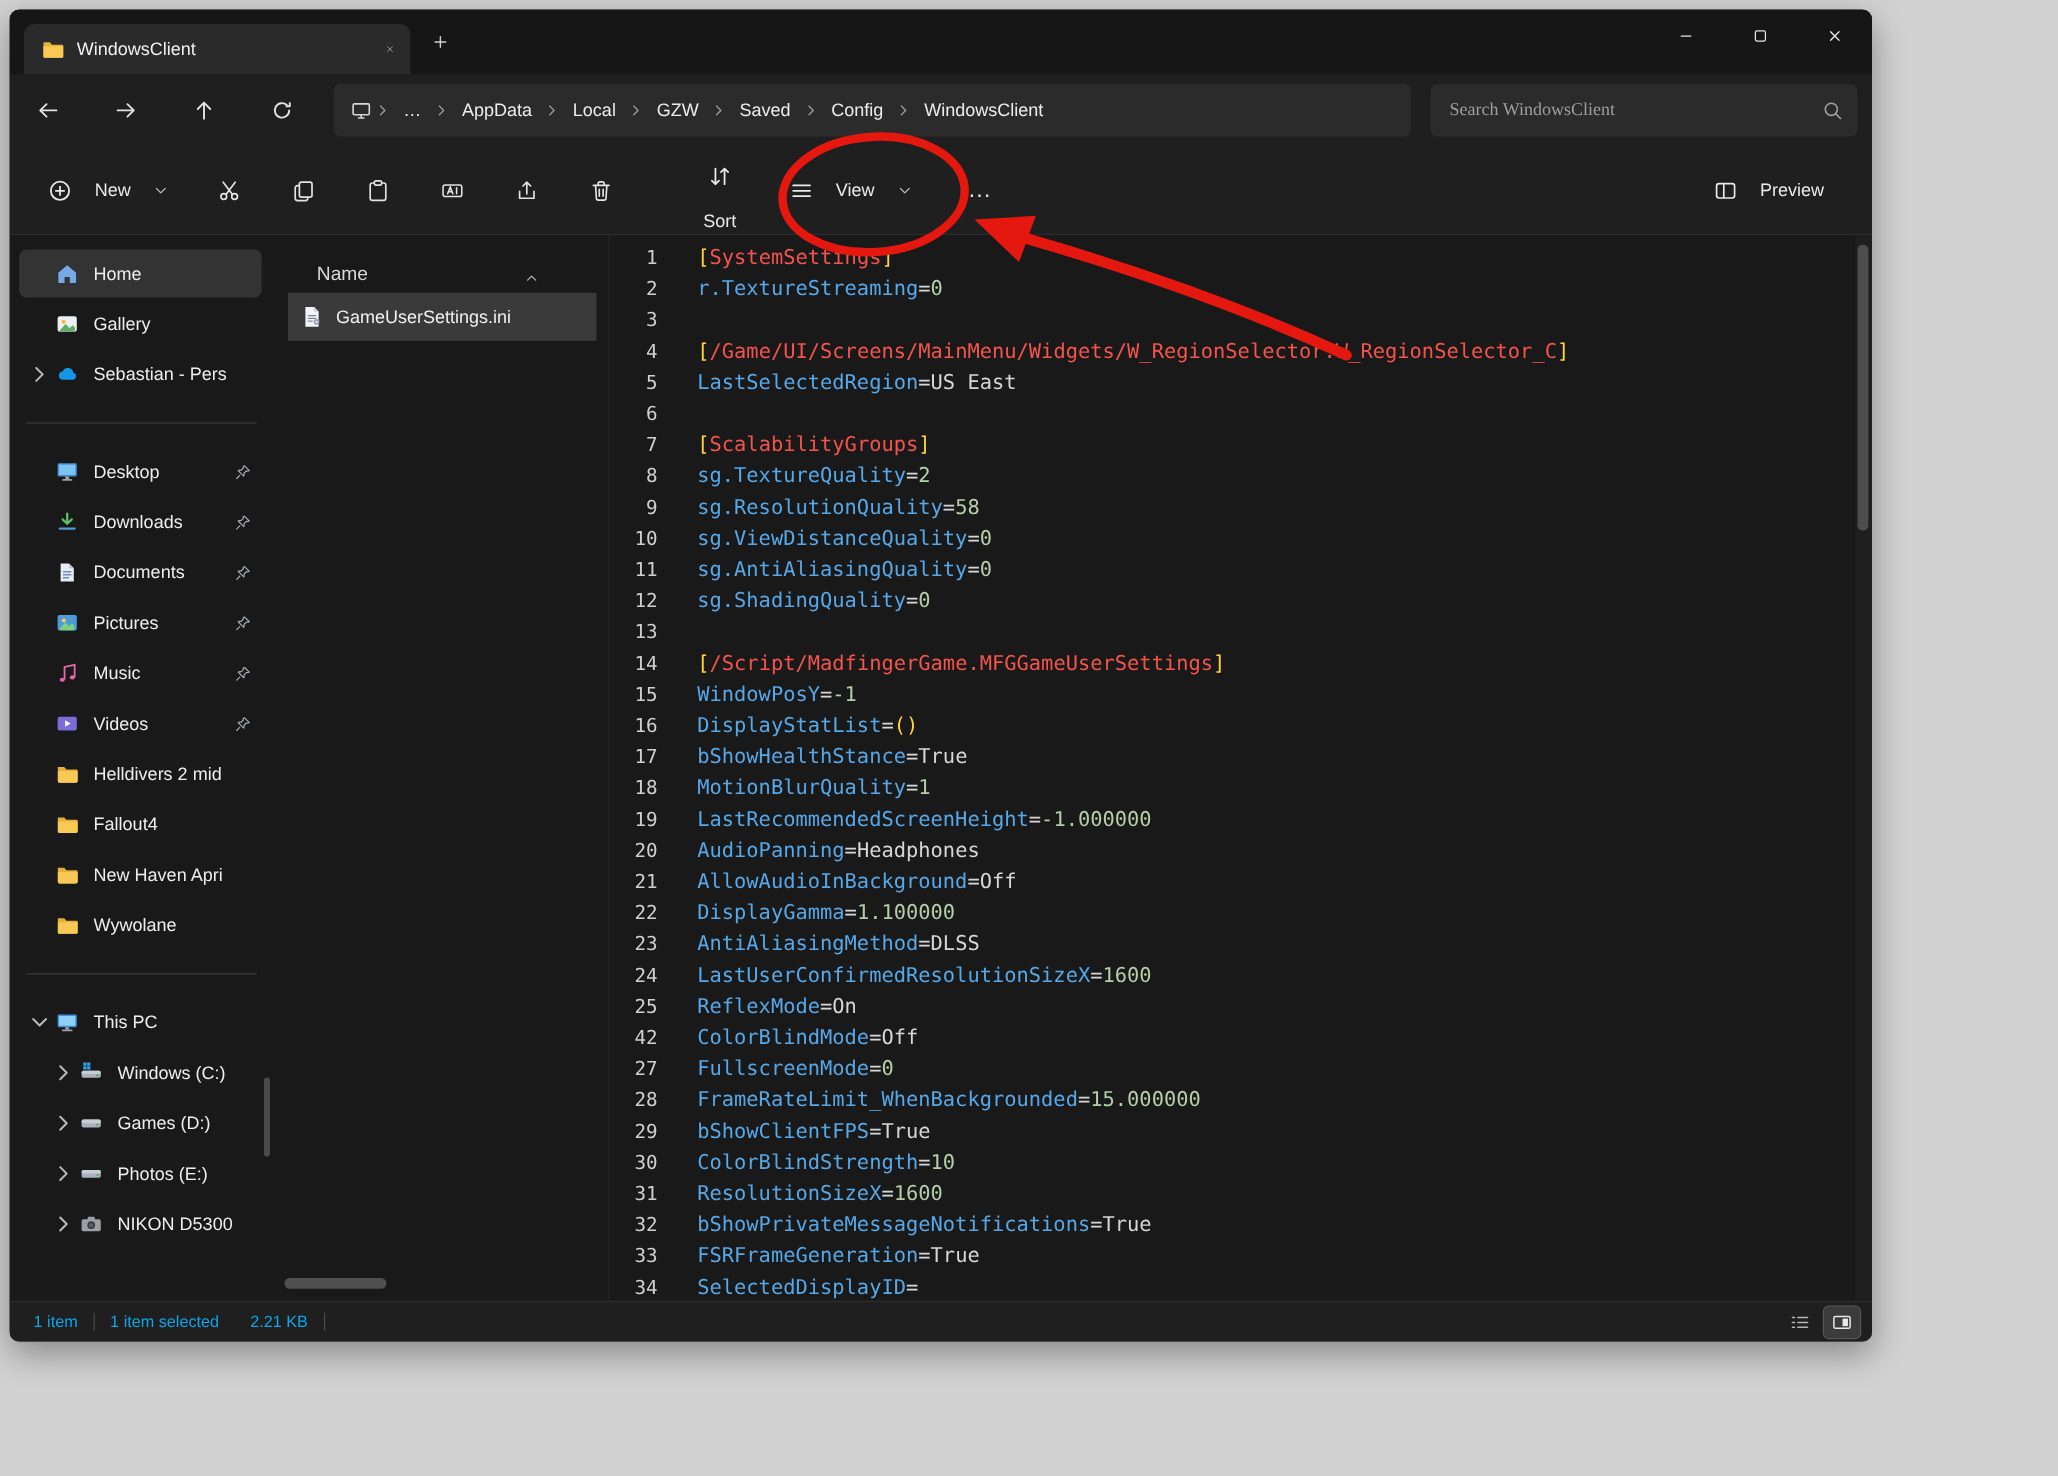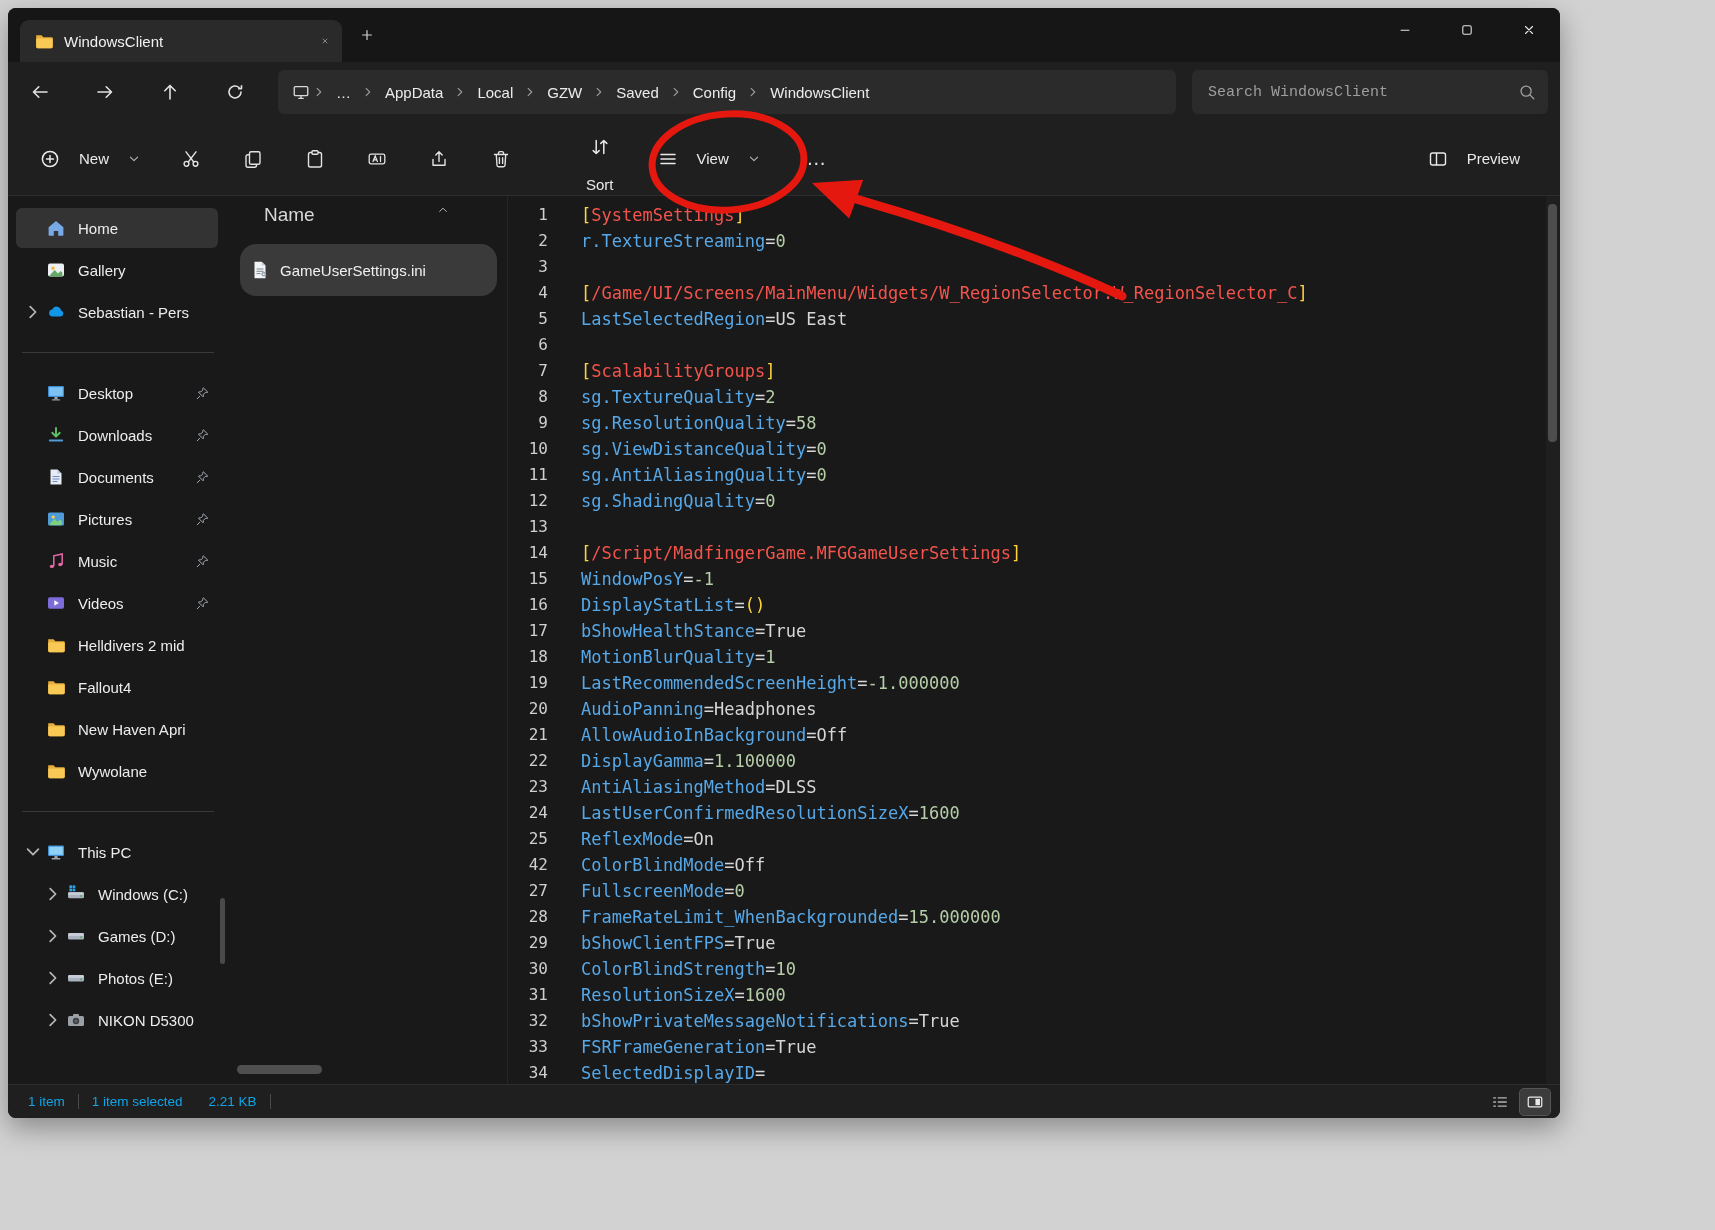--- a/index.html
+++ b/index.html
@@ -30,21 +30,21 @@
 
   
   .navbar{height:60px;display:flex;align-items:center;padding:0 12px 0 10px;background:#1f1f1f;flex:0 0 auto;}
   .navbtn{width:44px;height:40px;border-radius:6px;display:flex;align-items:center;justify-content:center;color:#e2e2e2;margin-right:21px;}
   .breadcrumb{flex:1;height:44px;background:#2b2b2b;border-radius:6px;display:flex;align-items:center;padding:0 14px;gap:2px;margin-right:16px;min-width:0;overflow:hidden;}
   .breadcrumb .bc-lead{color:#d8d8d8;}
   .bc-item{font-size:15px;color:#ececec;padding:4px 8px;border-radius:4px;white-space:nowrap;}
   .bc-chev{color:#9a9a9a;margin:0 1px;}
   .bc-path{display:flex;align-items:center;gap:2px;min-width:0;}
   .search{width:356px;height:44px;background:#2b2b2b;border-radius:6px;display:flex;align-items:center;padding:0 12px 0 16px;flex:0 0 auto;}
-  .search-input{flex:1;background:transparent;border:none;outline:none;color:#cfcfcf;font-size:15px;font-family:Liberation Mono, monospace;min-width:0;}
+  .search-input{flex:1;background:transparent;border:none;outline:none;color:#cfcfcf;font-size:15px;font-family:Liberation Serif, serif;min-width:0;}
   .search-input::placeholder{color:#9e9e9e;}
   .search .icon{color:#9e9e9e;}
 
   
   .toolbar{height:74px;display:flex;align-items:center;padding:0 16px 0 20px;border-bottom:1px solid #2d2d2d;background:#1f1f1f;flex:0 0 auto;}
   .tbtn{display:flex;align-items:center;gap:19px;height:44px;padding:0 12px;border-radius:6px;font-size:15px;color:#eaeaea;white-space:nowrap;}
   .ibtn{width:46px;height:44px;display:flex;align-items:center;justify-content:center;border-radius:6px;color:#e3e3e3;margin-left:16px;}
   .tbtn .dim{color:#b5b5b5;}
   .tbtn.sort{margin-left:50px;flex-direction:column;}
   .tbtn.view{margin-left:20px;}
@@ -58,23 +58,23 @@
   .sb-item.selected{background:#333333;}
   .sb-item.indent{margin-left:28px;}
   .sb-chev{width:18px;height:18px;display:flex;align-items:center;justify-content:center;color:#b9b9b9;flex:0 0 auto;}
   .sb-icon{margin-left:4px;}
   .sb-label{margin-left:12px;font-size:15px;color:#ededed;flex:1;white-space:nowrap;overflow:hidden;}
   .sb-pin{width:15px;height:15px;margin-left:6px;}
   .sb-divider{height:1px;background:#3a3a3a;margin:20px 14px;}
   .sb-scroll{position:absolute;right:3px;top:702px;width:5px;height:66px;background:#4a4a4a;border-radius:3px;}
 
   .filelist{width:279px;flex:0 0 auto;position:relative;padding-top:8px;}
-  .fl-header{height:34px;display:flex;align-items:flex-start;padding:0 58px 0 36px;font-size:19px;color:#d8d8d8;}
+  .fl-header{height:34px;display:flex;align-items:flex-end;padding:0 58px 0 36px;font-size:16px;color:#d8d8d8;}
   .fl-header .icon{margin-left:auto;color:#b9b9b9;}
-  .fl-row{height:52px;margin:6px 10px 0 12px;display:flex;align-items:center;gap:10px;padding:0 10px;border-radius:16px;font-size:15px;color:#f0f0f0;white-space:nowrap;overflow:hidden;}
+  .fl-row{height:40px;margin:6px 10px 0 12px;display:flex;align-items:center;gap:10px;padding:0 10px;border-radius:0;font-size:15px;color:#f0f0f0;white-space:nowrap;overflow:hidden;}
   .fl-row.selected{background:#3a3a3a;}
   .fl-hscroll{position:absolute;left:9px;bottom:10px;width:85px;height:9px;border-radius:5px;background:#4f4f4f;}
 
   .preview{flex:1;min-width:0;overflow:hidden;border-left:1px solid #262626;padding-top:6px;}
   .code-line{display:flex;height:26px;line-height:26px;font-family:"DejaVu Sans Mono","Liberation Mono",monospace;font-size:17px;white-space:pre;}
   .ln{width:40px;text-align:right;color:#cfcfcf;flex:0 0 auto;font-size:16px;}
   .ct{margin-left:33px;}
   .tok-br{color:var(--syntax-bracket);}
   .tok-sec{color:var(--syntax-section);}
   .tok-key{color:var(--syntax-key);}

